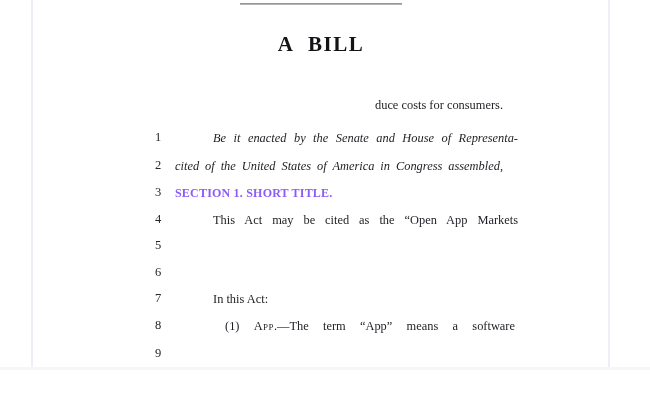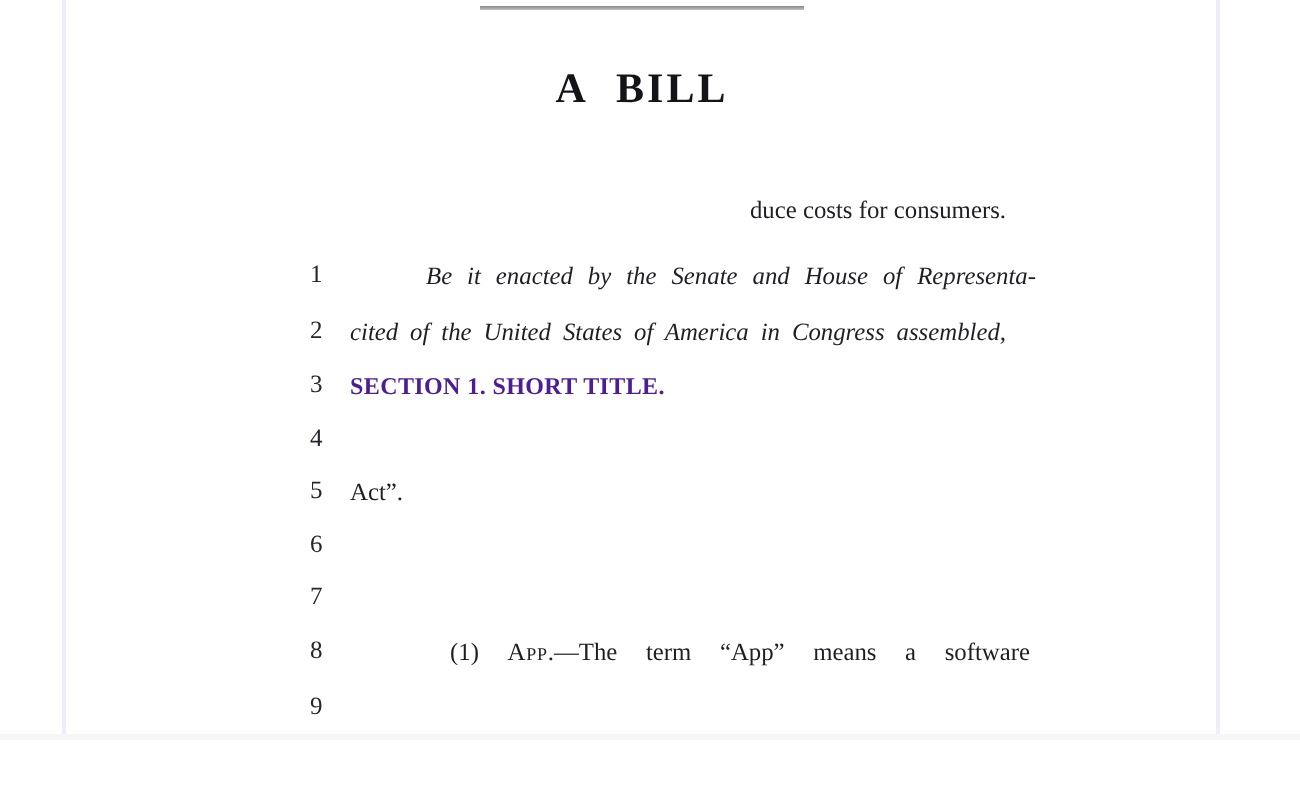--- a/index.html
+++ b/index.html
@@ -93,21 +93,21 @@
     text-align-last: justify;
   }
   .t-margin { left: 175px; width: 328px; }
   .t-ind1   { left: 213px; width: 305px; }
   .t-ind2   { left: 213px; width: 290px; margin-left: 12px; }
   .italic { font-style: italic; }
   .head {
     font-weight: bold;
     font-size: 12px;
     letter-spacing: 0.2px;
-    color: #4c1d95;
+    color: #8b5cf6;
   }
   .sc { font-variant: small-caps; letter-spacing: 0.4px; }
   .r1 { top: 130px; } .r2 { top: 158px; } .r3 { top: 185px; }
   .r4 { top: 212px; } .r5 { top: 238px; } .r6 { top: 265px; }
   .r7 { top: 291px; } .r8 { top: 318px; } .r9 { top: 346px; }
 </style>
 </head>
 <body>
 
 <div class="viewer">
@@ -129,33 +129,34 @@
     <span class="ltext italic t-margin just">cited of the United States of America in Congress assembled,</span>
   </div>
 
   <div class="row r3">
     <span class="lnum">3</span>
     <span class="ltext head t-margin">SECTION 1. SHORT TITLE.</span>
   </div>
 
   <div class="row r4">
     <span class="lnum">4</span>
+    <span class="ltext t-ind1 just">This Act may be cited as the “Open App Markets</span>
   </div>
 
   <div class="row r5">
     <span class="lnum">5</span>
-    <span class="ltext t-margin">Act”.</span>
   </div>
 
   <div class="row r6">
     <span class="lnum">6</span>
   </div>
 
   <div class="row r7">
     <span class="lnum">7</span>
+    <span class="ltext t-ind1">In this Act:</span>
   </div>
 
   <div class="row r8">
     <span class="lnum">8</span>
     <span class="ltext t-ind2 just"><span>(1) </span><span class="sc">App</span><span>.—The term “App” means a software</span></span>
   </div>
 
   <div class="row r9">
     <span class="lnum">9</span>
   </div>

